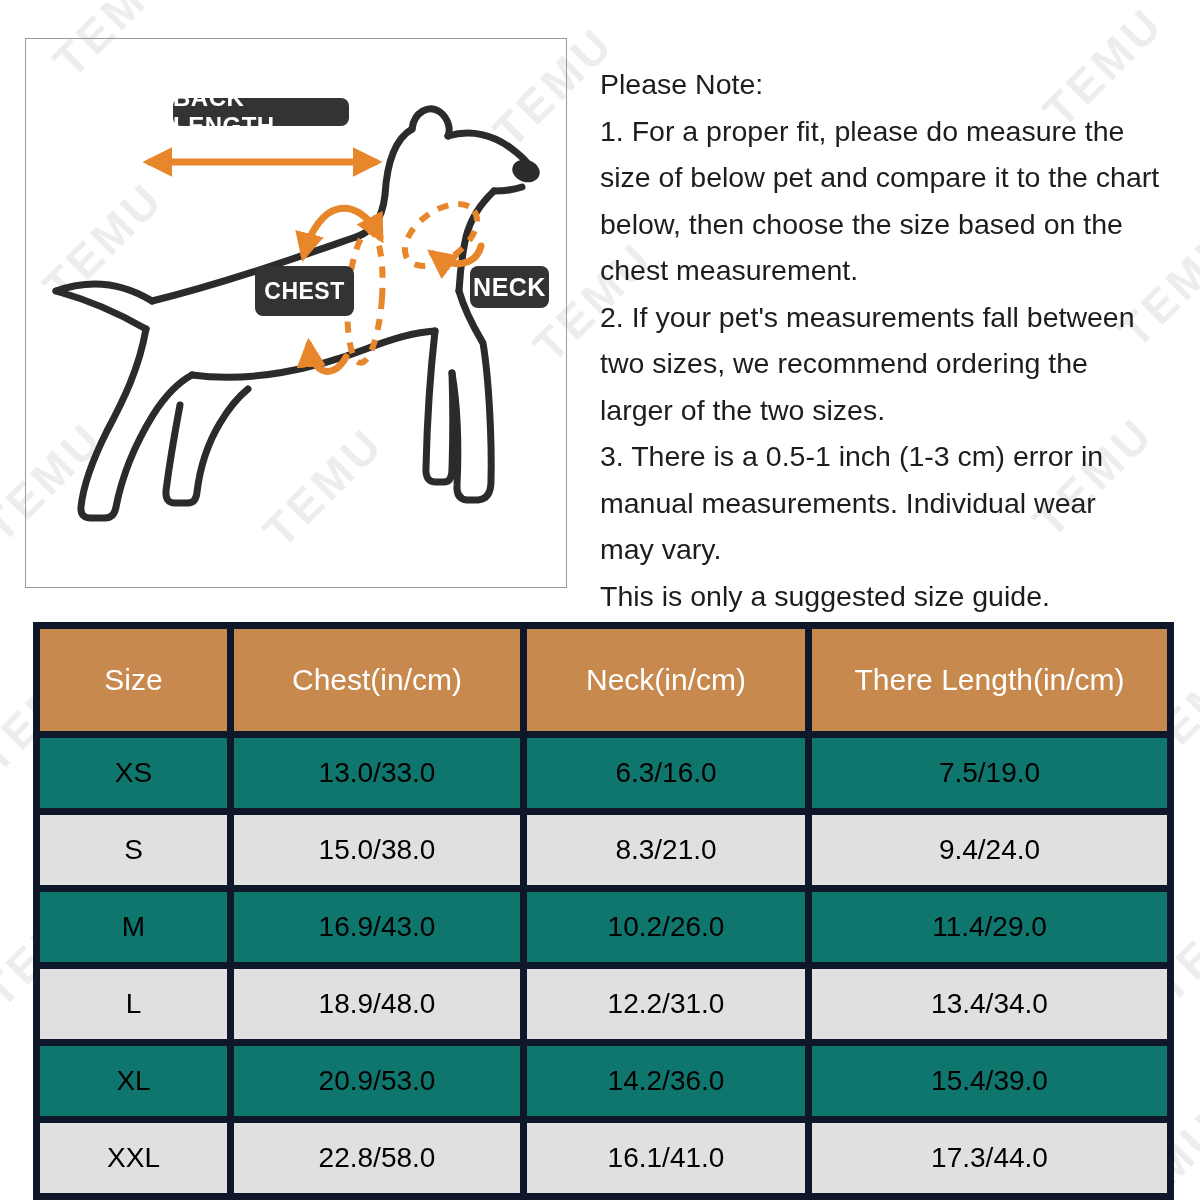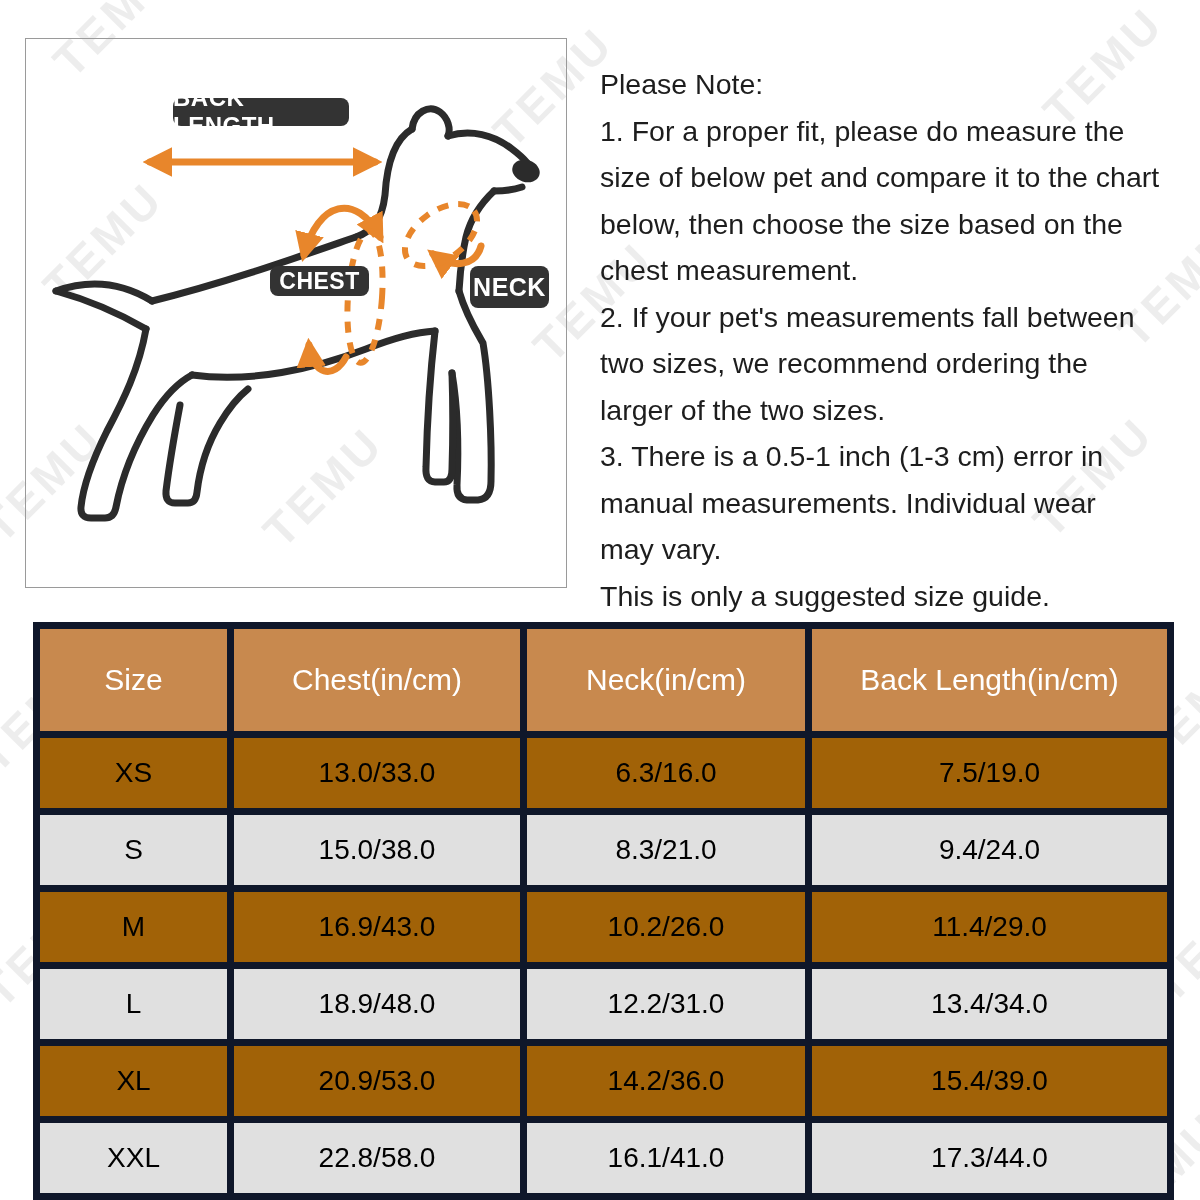--- a/index.html
+++ b/index.html
@@ -10,33 +10,33 @@
   .watermark{position:absolute;font-size:46px;font-weight:700;letter-spacing:4px;
              color:rgba(148,148,148,0.17);transform:rotate(-45deg);white-space:nowrap;}
   
   .diagram-box{position:absolute;left:25px;top:38px;width:540px;height:548px;
                border:1px solid #9a9a9a;z-index:1;background:transparent;}
   .diagram-box svg{position:absolute;left:0;top:0;}
   .measure-label{position:absolute;background:var(--label-bg,#333333);color:#ffffff;
                  font-weight:700;display:flex;align-items:center;justify-content:center;
                  border-radius:8px;letter-spacing:0.5px;z-index:2;}
   .label-back{left:147px;top:59px;width:176px;height:28px;font-size:24px;}
-  .label-chest{left:229px;top:227px;width:99px;height:30px;font-size:23px;margin-left:15px;}
+  .label-chest{left:229px;top:227px;width:99px;height:50px;font-size:23px;}
   .label-neck{left:444px;top:227px;width:79px;height:42px;font-size:25px;}
   
   .note{position:absolute;left:600px;top:34px;width:578px;z-index:1;color:#1d1d1d;
         font-size:28.5px;line-height:46.5px;margin-top:27px;}
   .note-title{font-size:28.5px;line-height:46.5px;}
   
   .size-table{position:absolute;left:33px;top:622px;width:1134px;z-index:1;
               border-collapse:collapse;table-layout:fixed;}
   .size-table th{height:102px;background:var(--header-bg,#c8894e);color:var(--header-text,#ffffff);
                  font-size:30px;font-weight:400;text-align:center;}
   .size-table td{height:70px;font-size:28px;font-weight:400;text-align:center;color:#000;
-                 background:#a16207;}
+                 background:#0f766e;}
   .size-table tr.alt td{background:var(--row-alt,#e0e0e0);}
   .size-table th,.size-table td{border:7px solid #0f172a;padding:0;}
   col.c-size{width:194px;} col.c-chest{width:293px;} col.c-neck{width:285px;} col.c-back{width:362px;}
 </style>
 </head>
 <body>
 
 <div class="page">
 
   <div class="watermark-layer">
@@ -124,21 +124,21 @@
       <col class="c-size">
         <col class="c-chest">
         <col class="c-neck">
         <col class="c-back">
     </colgroup>
     <thead>
       <tr>
           <th>Size</th>
           <th>Chest(in/cm)</th>
           <th>Neck(in/cm)</th>
-          <th>Back Length(in/cm)</th>
+          <th>There Length(in/cm)</th>
         </tr>
     </thead>
     <tbody>
         <tr>
           <td>XS</td>
           <td>13.0/33.0</td>
           <td>6.3/16.0</td>
           <td>7.5/19.0</td>
         </tr>
         <tr class="alt">

